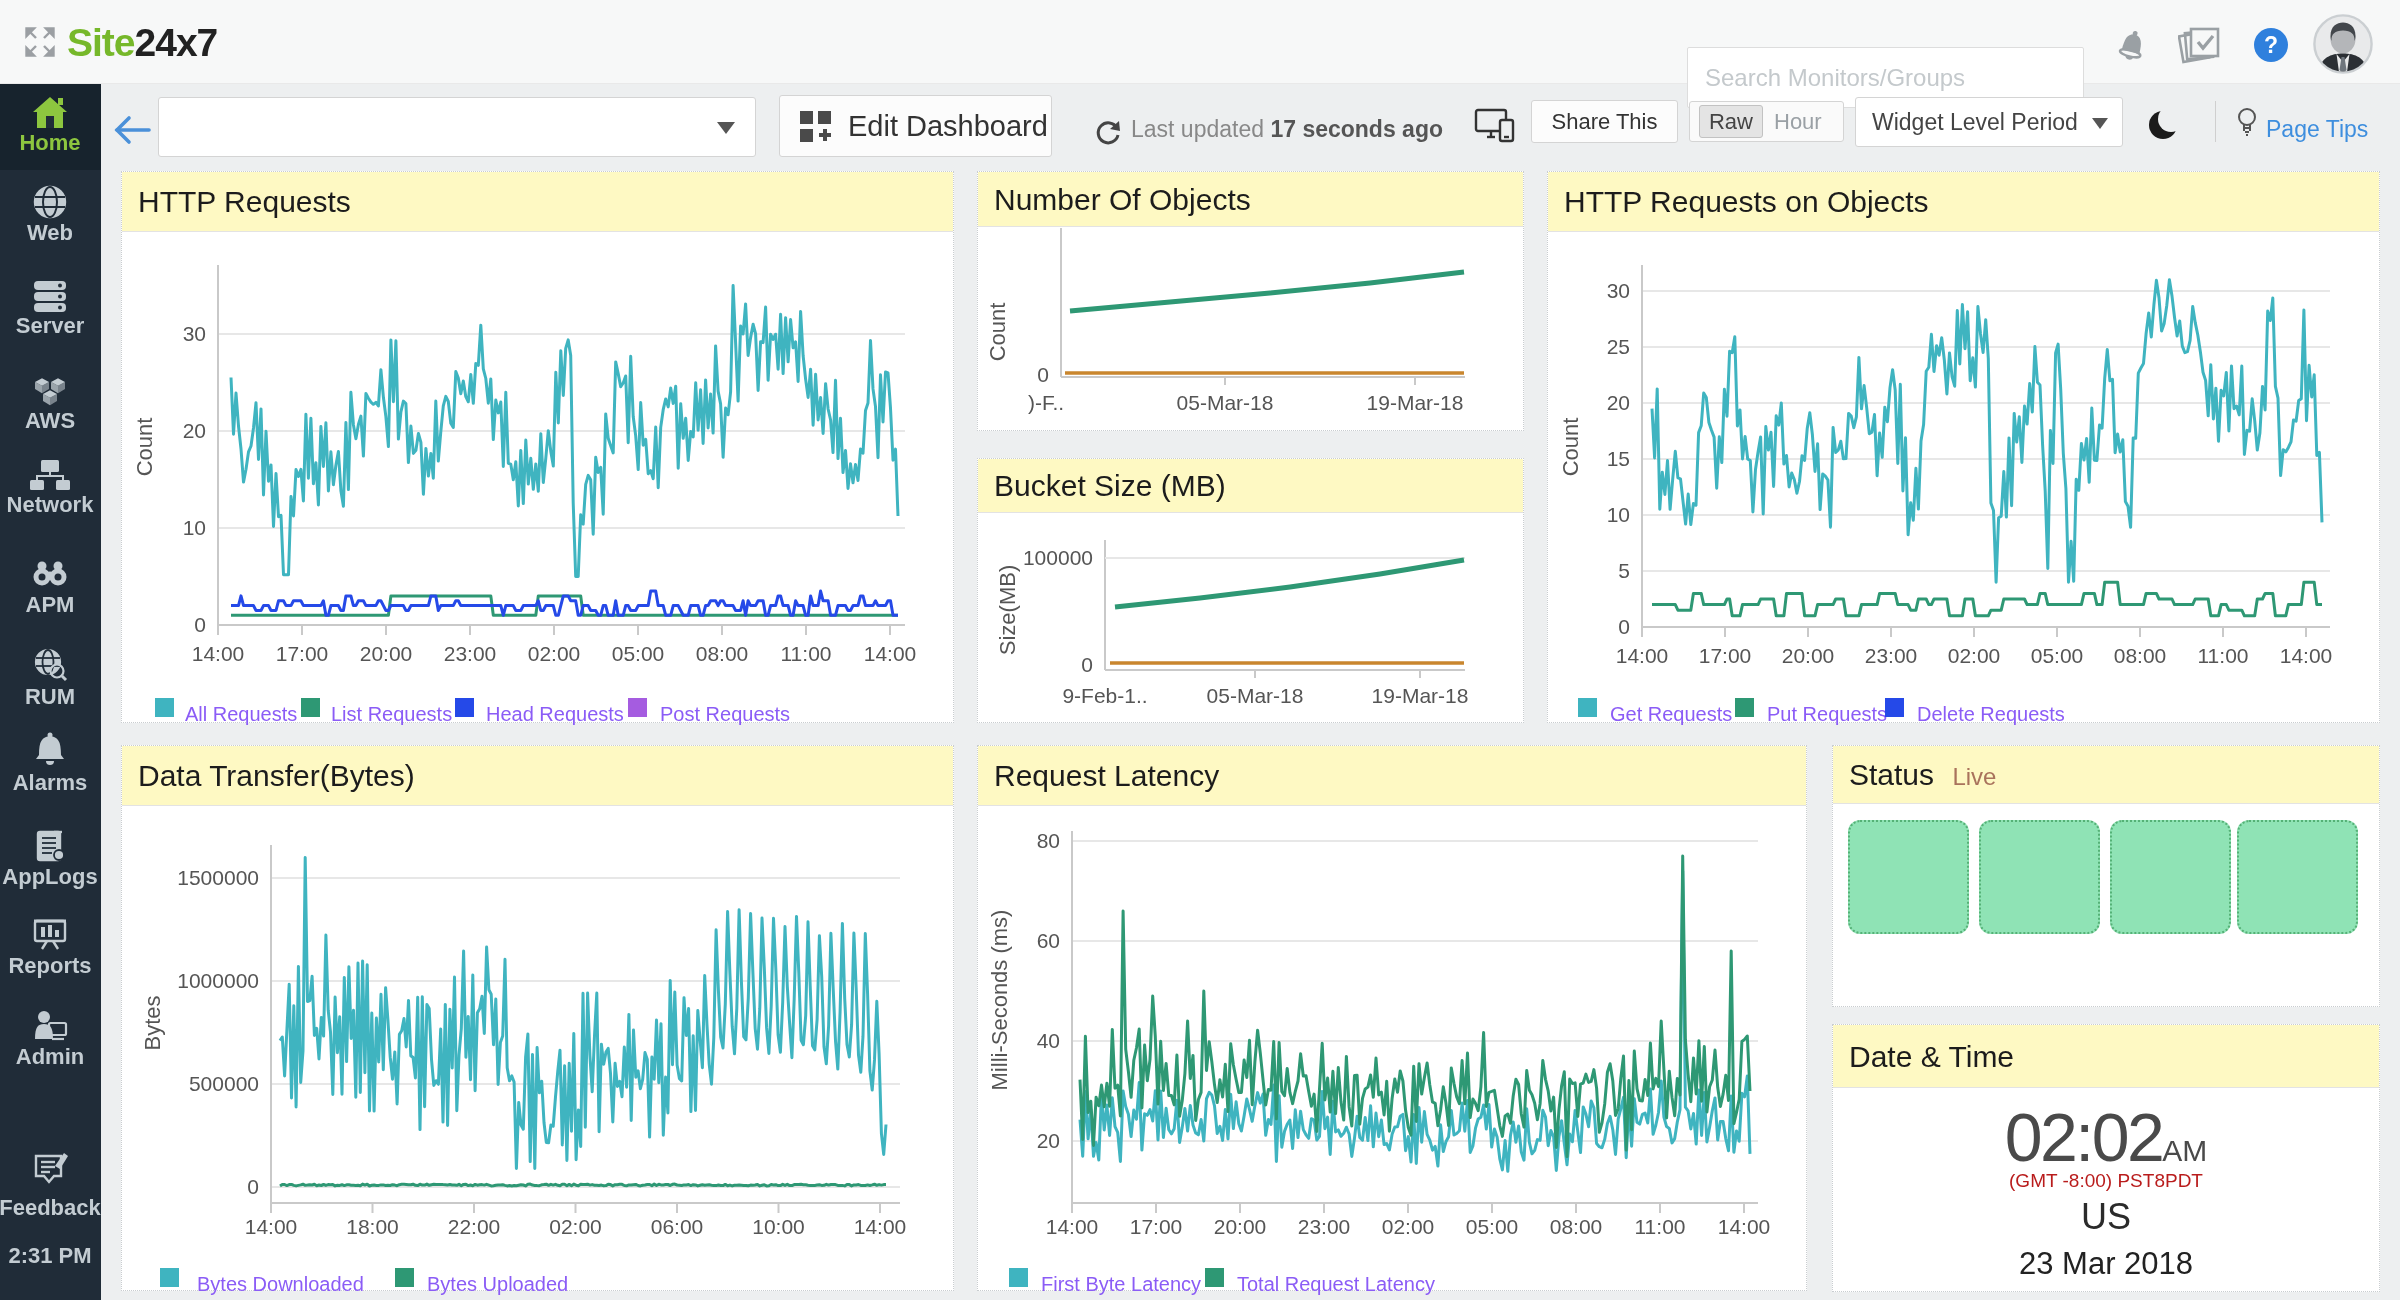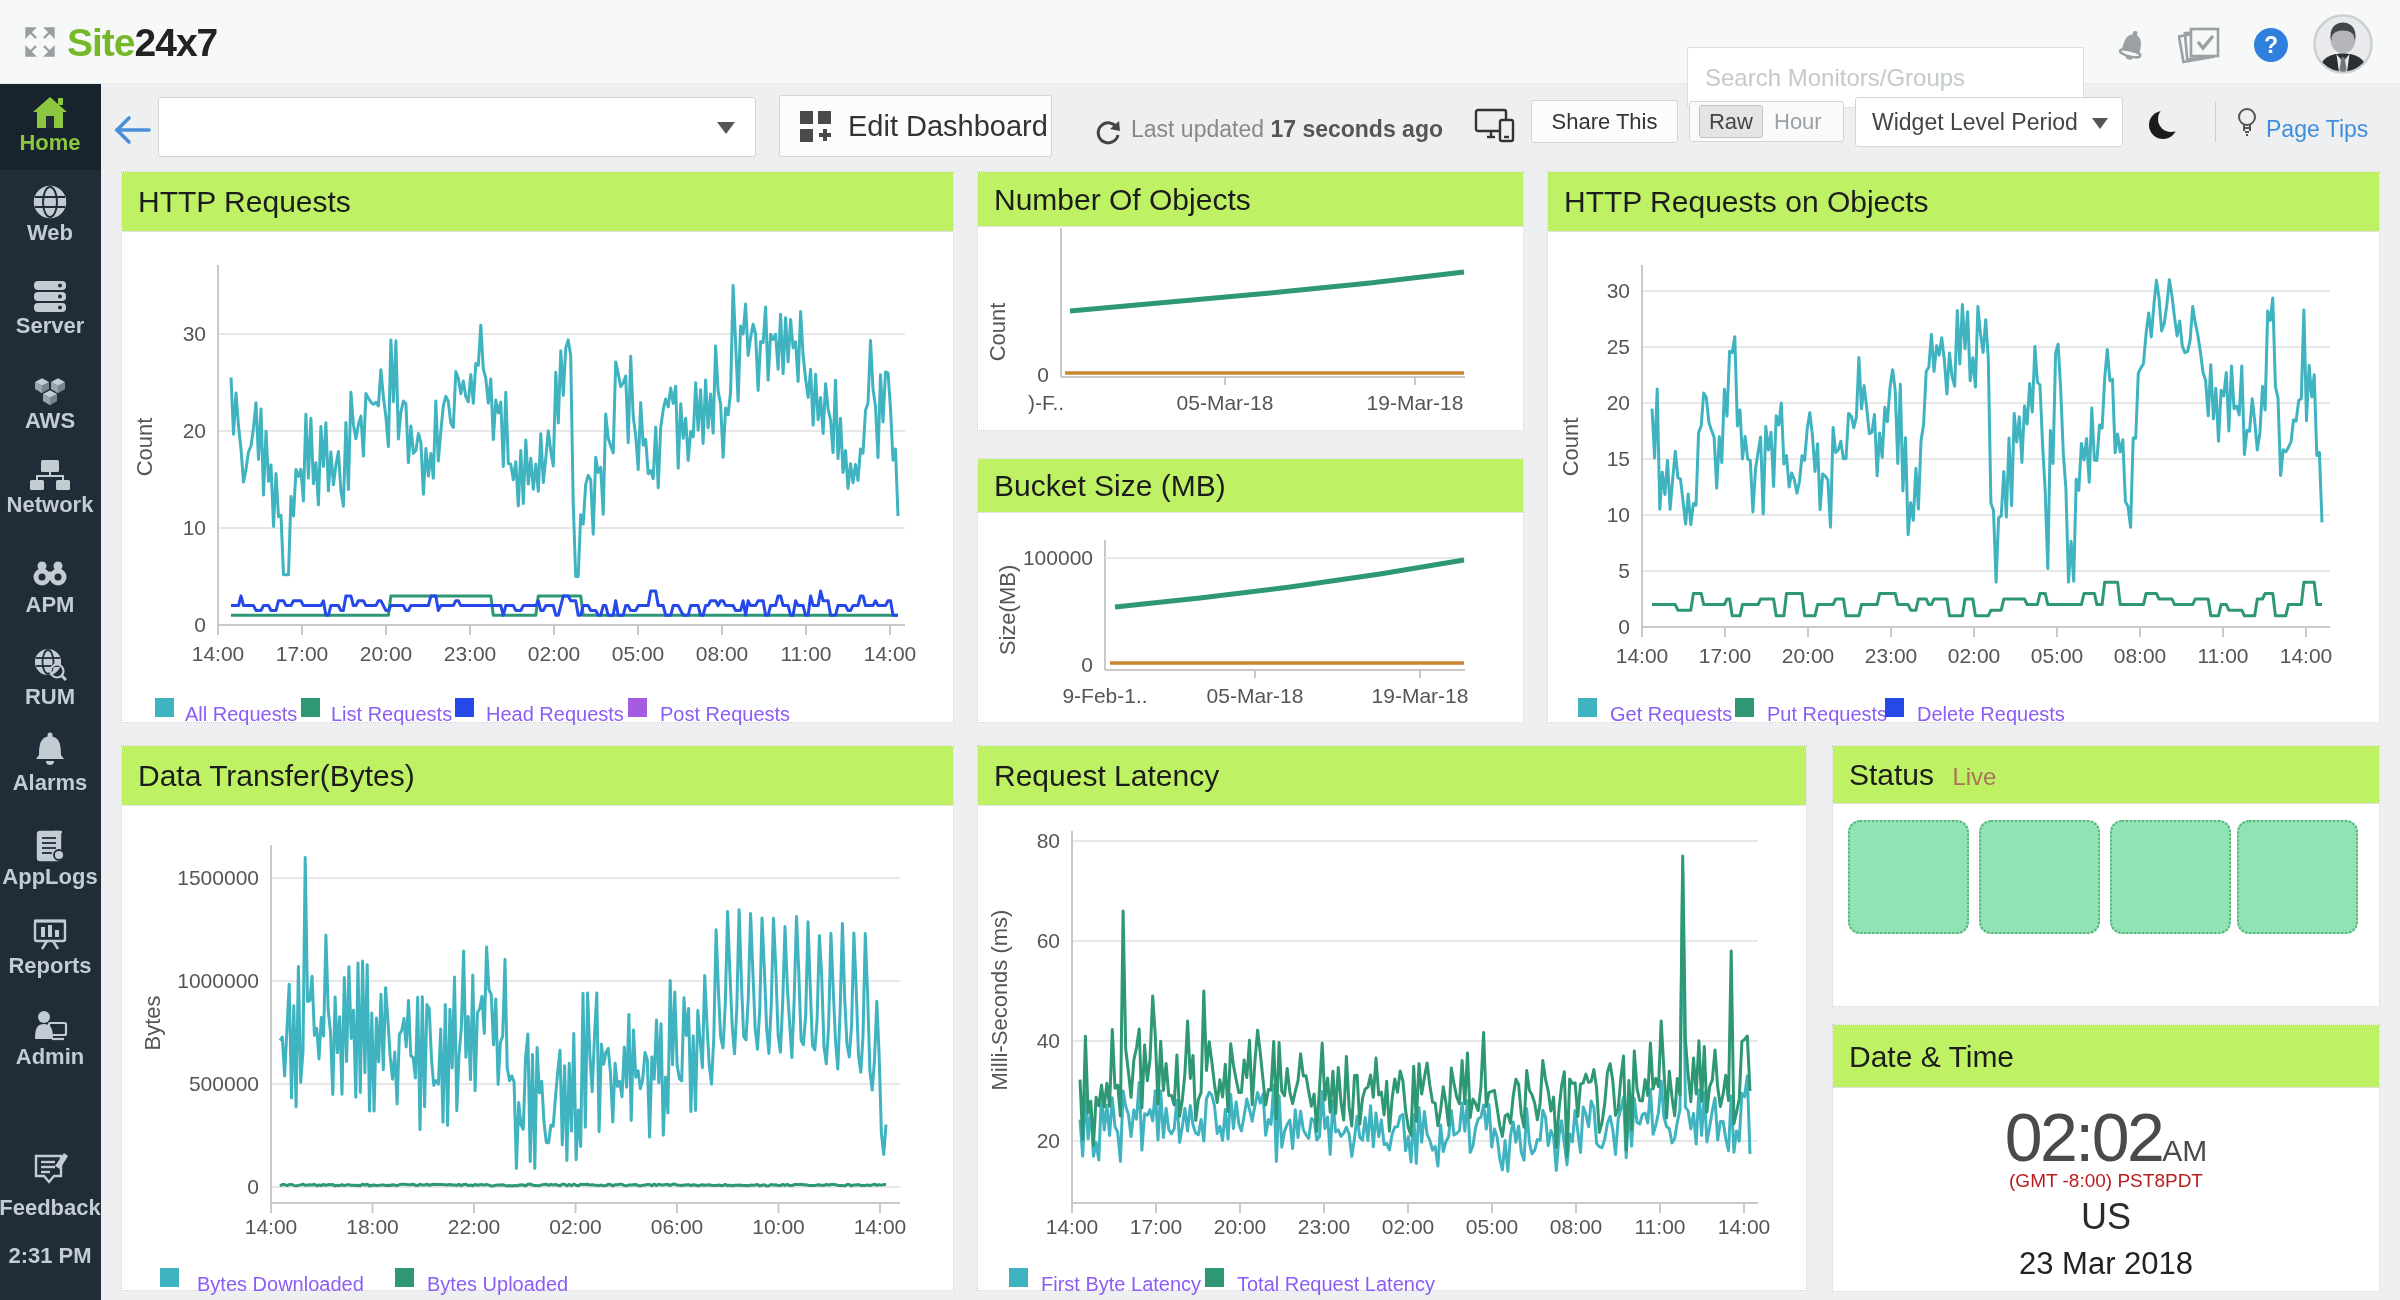--- a/index.html
+++ b/index.html
@@ -3,21 +3,21 @@
 * { margin:0; padding:0; box-sizing:border-box; }
 html,body { width:2400px; height:1300px; font-family:"Liberation Sans",sans-serif; background:#edeff0; position:relative; overflow:hidden; }
 .topbar { position:absolute; left:0; top:0; width:2400px; height:84px; background:#f7f8f8; border-bottom:1px solid #e9e9e9; }
 .logo { position:absolute; left:67px; top:21px; font-size:39px; font-weight:bold; letter-spacing:-1px; color:#222; }
 .logo span { color:#76b82a; }
 .sidebar { position:absolute; left:0; top:84px; width:101px; height:1216px; background:#202c38;font-weight:bold; }
 .homebg { position:absolute; left:0; top:0; width:101px; height:86px; background:#17232d; }
 .searchbox { position:absolute; left:1687px; top:11px; width:397px; height:61px; background:#fff; border:1px solid #ddd; border-radius:2px; font-size:24px; color:#c4c9cc; line-height:59px; padding-left:17px;margin-top:36px; }
 .qcirc { position:absolute; left:2254px; top:28px; width:34px; height:34px; border-radius:50%; background:#2f80dd; color:#fff; font-size:23px; font-weight:bold; text-align:center; line-height:34px; }
 .panel { position:absolute; background:#fff; border:1px dotted #c9cdd0; }
-.phd { background:#bef264; border-bottom:1px solid #e3e3e3; padding-left:16px; font-size:30px; color:#1c1c1c; white-space:nowrap; }
+.phd { background:#fef9c3; border-bottom:1px solid #e3e3e3; padding-left:16px; font-size:30px; color:#1c1c1c; white-space:nowrap; }
 .live { color:#a9735c; font-size:24px; margin-left:10px; }
 .lsq { position:absolute; width:19px; height:19px; }
 .ltx { position:absolute; font-size:20px; color:#8b5cf6; white-space:nowrap;margin-top:8px; }
 .gsq { position:absolute; top:820px; width:121px; height:114px; border-radius:12px; background:#8fe3b5; border:2px dotted #55b176; }
 .btn { position:absolute; background:#fcfcfc; border:1px solid #d4d4d4; border-radius:3px; color:#333; }
 .caret { position:absolute; width:0; height:0; border-left:9px solid transparent; border-right:9px solid transparent; border-top:12px solid #555; }
 .dt { position:absolute; width:548px; text-align:center; }
 </style></head><body>
 
 <div class="topbar">

